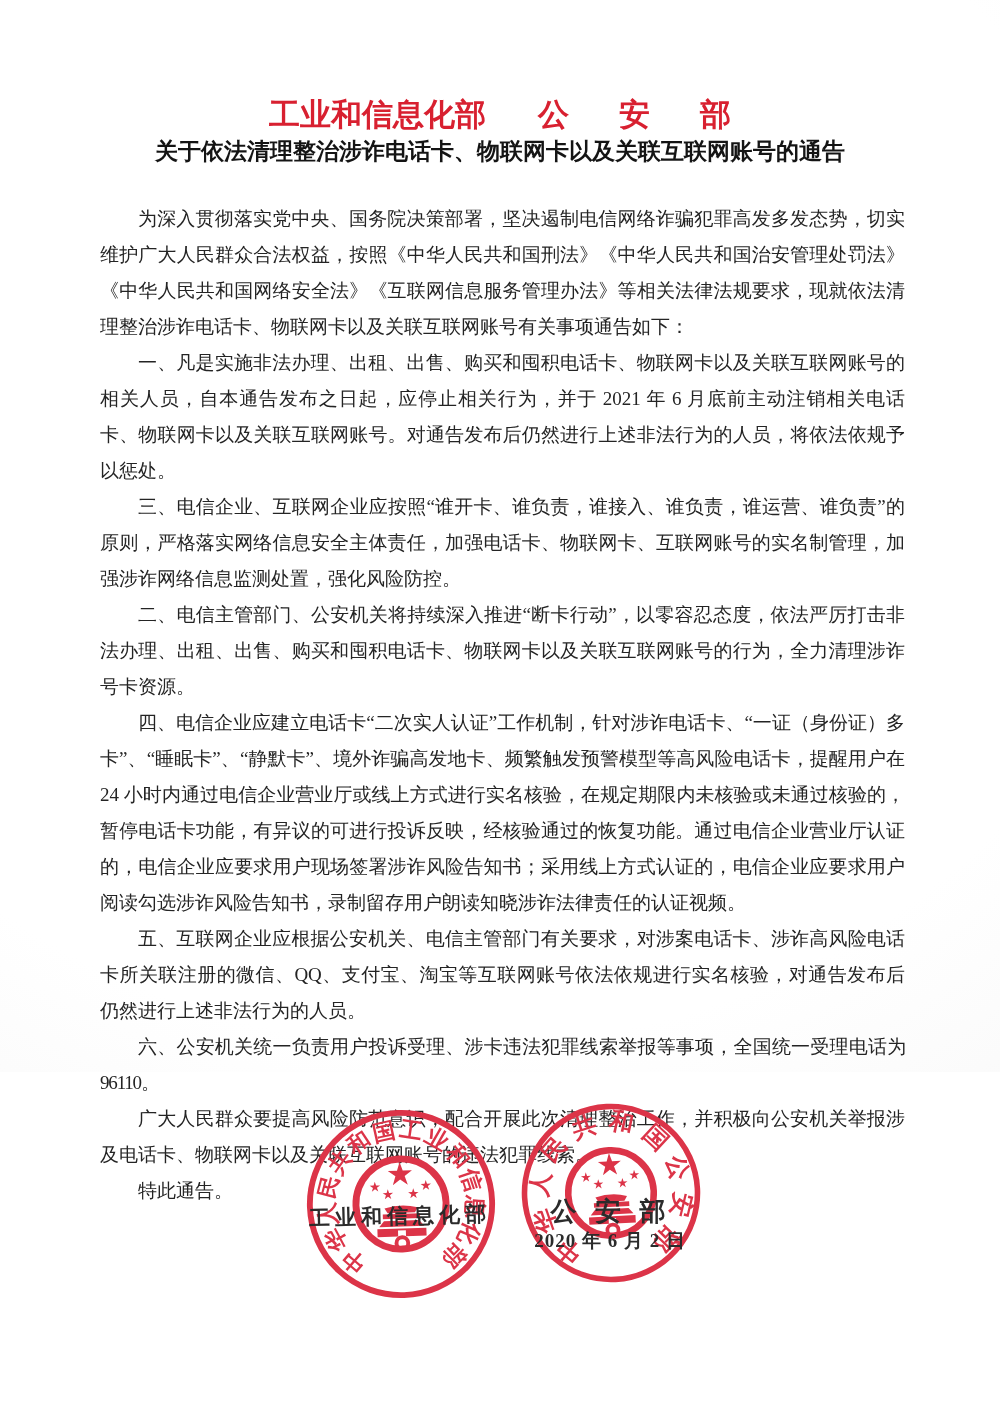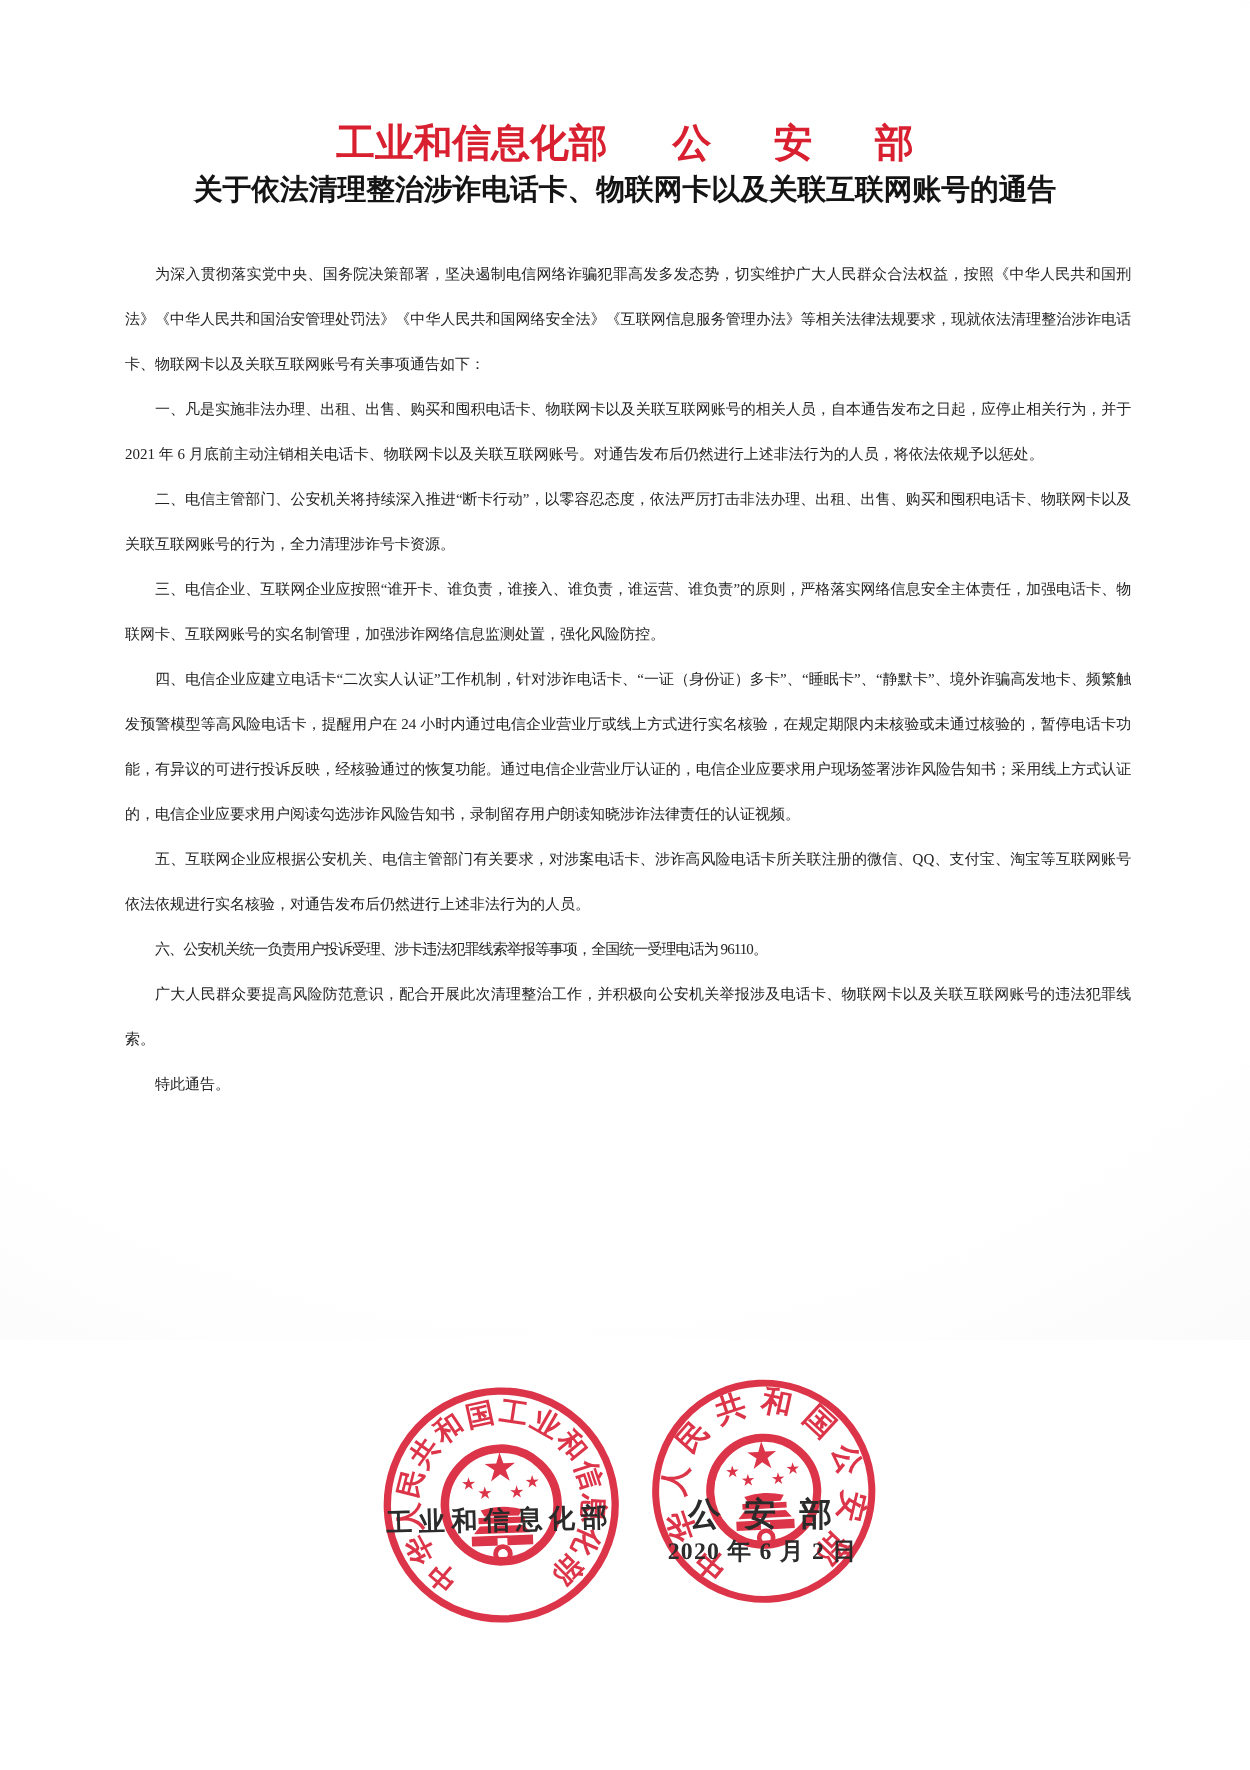--- a/index.html
+++ b/index.html
@@ -39,21 +39,21 @@
     text-align:center;
     font-weight:bold;
     font-size:23px;
     color:#141414;
     letter-spacing:0px;
   }
   
   .body-text{
     margin-top:34px;
     padding:0 95px 0 100px;
-    font-size:12px;
+    font-size:19px;
     line-height:36px;
     text-align:justify;
     color:#242424;
   }
   .body-text p{
     margin:0;
     text-indent:2em;
   }
   .body-text p.condensed{
     letter-spacing:-0.062em;
@@ -105,22 +105,22 @@
   <div class="masthead">
     <span>工业和信息化部</span>
     <span class="ministry-right">公安部</span>
   </div>
 
   <div class="doc-title">关于依法清理整治涉诈电话卡、物联网卡以及关联互联网账号的通告</div>
 
   <div class="body-text">
     <p>为深入贯彻落实党中央、国务院决策部署，坚决遏制电信网络诈骗犯罪高发多发态势，切实维护广大人民群众合法权益，按照《中华人民共和国刑法》《中华人民共和国治安管理处罚法》《中华人民共和国网络安全法》《互联网信息服务管理办法》等相关法律法规要求，现就依法清理整治涉诈电话卡、物联网卡以及关联互联网账号有关事项通告如下：</p>
     <p>一、凡是实施非法办理、出租、出售、购买和囤积电话卡、物联网卡以及关联互联网账号的相关人员，自本通告发布之日起，应停止相关行为，并于 2021 年 6 月底前主动注销相关电话卡、物联网卡以及关联互联网账号。对通告发布后仍然进行上述非法行为的人员，将依法依规予以惩处。</p>
+    <p>三、电信企业、互联网企业应按照“谁开卡、谁负责，谁接入、谁负责，谁运营、谁负责”的原则，严格落实网络信息安全主体责任，加强电话卡、物联网卡、互联网账号的实名制管理，加强涉诈网络信息监测处置，强化风险防控。</p>
     <p>二、电信主管部门、公安机关将持续深入推进“断卡行动”，以零容忍态度，依法严厉打击非法办理、出租、出售、购买和囤积电话卡、物联网卡以及关联互联网账号的行为，全力清理涉诈号卡资源。</p>
-    <p>三、电信企业、互联网企业应按照“谁开卡、谁负责，谁接入、谁负责，谁运营、谁负责”的原则，严格落实网络信息安全主体责任，加强电话卡、物联网卡、互联网账号的实名制管理，加强涉诈网络信息监测处置，强化风险防控。</p>
     <p>四、电信企业应建立电话卡“二次实人认证”工作机制，针对涉诈电话卡、“一证（身份证）多卡”、“睡眠卡”、“静默卡”、境外诈骗高发地卡、频繁触发预警模型等高风险电话卡，提醒用户在 24 小时内通过电信企业营业厅或线上方式进行实名核验，在规定期限内未核验或未通过核验的，暂停电话卡功能，有异议的可进行投诉反映，经核验通过的恢复功能。通过电信企业营业厅认证的，电信企业应要求用户现场签署涉诈风险告知书；采用线上方式认证的，电信企业应要求用户阅读勾选涉诈风险告知书，录制留存用户朗读知晓涉诈法律责任的认证视频。</p>
     <p>五、互联网企业应根据公安机关、电信主管部门有关要求，对涉案电话卡、涉诈高风险电话卡所关联注册的微信、QQ、支付宝、淘宝等互联网账号依法依规进行实名核验，对通告发布后仍然进行上述非法行为的人员。</p>
     <p class="condensed">六、公安机关统一负责用户投诉受理、涉卡违法犯罪线索举报等事项，全国统一受理电话为 96110。</p>
     <p>广大人民群众要提高风险防范意识，配合开展此次清理整治工作，并积极向公安机关举报涉及电话卡、物联网卡以及关联互联网账号的违法犯罪线索。</p>
     <p>特此通告。</p>
   </div>
 
   <svg width="0" height="0" style="position:absolute" aria-hidden="true">
     <defs>
       <g id="emblem" fill="#dc3448" stroke="none">

